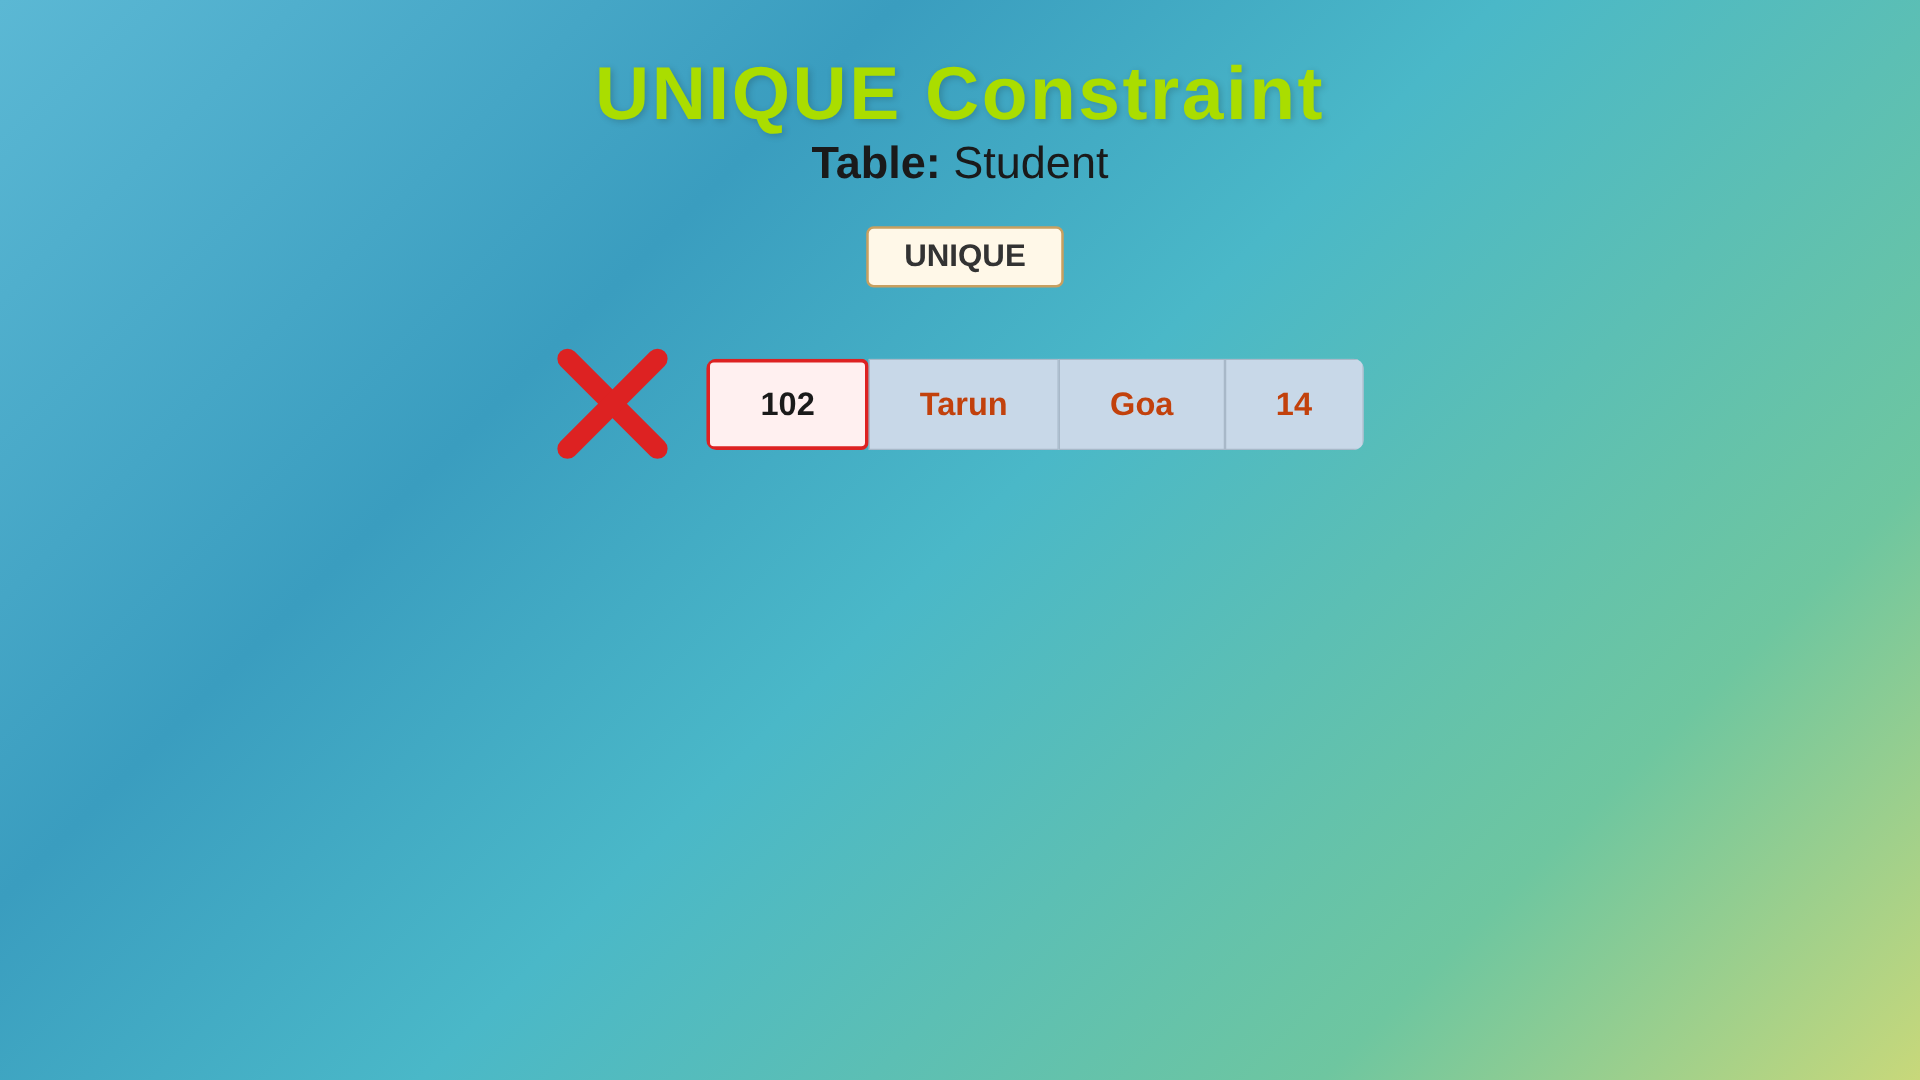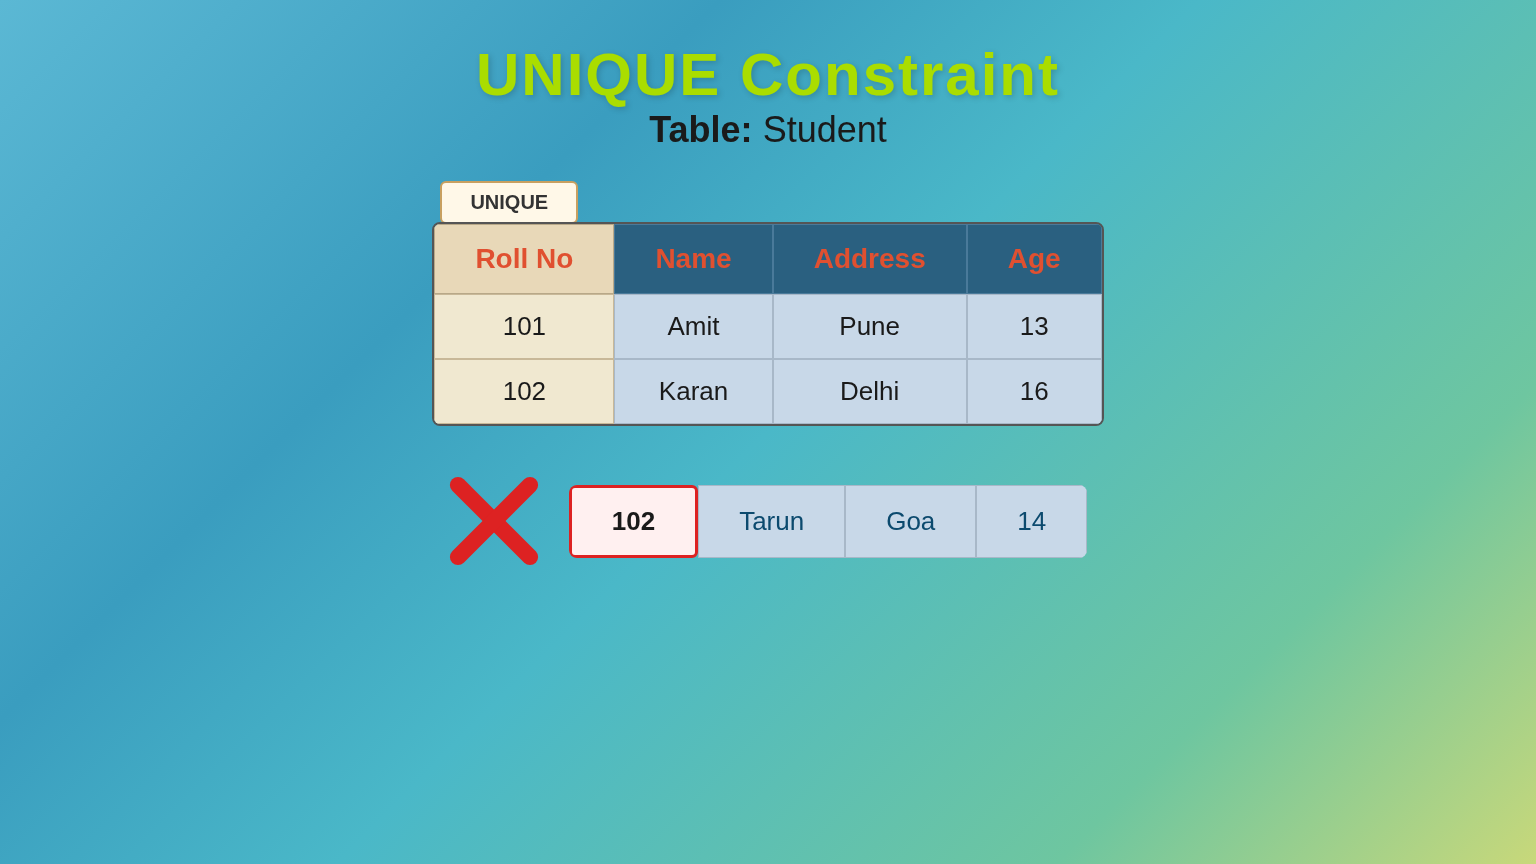--- a/index.html
+++ b/index.html
@@ -40,21 +40,21 @@
       display: flex;
       flex-direction: column;
       align-items: flex-start;
     }
 
     .unique-badge {
       background: #fff8e8;
       border: 2px solid #c8a060;
       border-radius: 6px;
       padding: 8px 28px;
-      font-size: 20px;
+      font-size: 25px;
       font-weight: 700;
       color: #333;
       margin-left: 8px;
       margin-bottom: -2px;
       display: inline-block;
     }
 
     .student-table {
       border-collapse: separate;
       border-spacing: 0;
@@ -118,23 +118,23 @@
 
     .invalid-table {
       border-collapse: separate;
       border-spacing: 0;
       border-radius: 8px;
       overflow: hidden;
     }
 
     .invalid-table td {
       background: #c8d8e8;
-      color: #0c4a6e;
+      color: #c2410c;
       font-size: 26px;
-      font-weight: 400;
+      font-weight: 700;
       padding: 18px 40px;
       text-align: center;
       border: 1px solid #a8b8c8;
     }
 
     .invalid-table td.invalid-rollno {
       background: #fff0f0;
       border: 3px solid #dd2222;
       color: #1a1a1a;
       font-weight: 600;
@@ -147,44 +147,20 @@
 <h1 class="page-title">UNIQUE Constraint</h1>
 
 <div class="table-label">
   <strong>Table:</strong>
   <span>Student</span>
 </div>
 
 <div class="table-wrapper">
   <div class="unique-badge">UNIQUE</div>
 
-  <table class="student-table">
-    <thead>
-      <tr>
-        <th class="rollno-header">Roll No</th>
-        <th>Name</th>
-        <th>Address</th>
-        <th>Age</th>
-      </tr>
-    </thead>
-    <tbody>
-      <tr>
-        <td class="rollno-cell">101</td>
-        <td>Amit</td>
-        <td>Pune</td>
-        <td>13</td>
-      </tr>
-      <tr>
-        <td class="rollno-cell">102</td>
-        <td>Karan</td>
-        <td>Delhi</td>
-        <td>16</td>
-      </tr>
-    </tbody>
-  </table>
 </div>
 
 <div class="invalid-row-section">
 
   <div class="x-mark">
     <svg class="x-svg" viewBox="0 0 100 100" xmlns="http://www.w3.org/2000/svg">
       <line x1="10" y1="10" x2="90" y2="90" stroke="#dd2222" stroke-width="18" stroke-linecap="round"></line>
       <line x1="90" y1="10" x2="10" y2="90" stroke="#dd2222" stroke-width="18" stroke-linecap="round"></line>
     </svg>
   </div>

